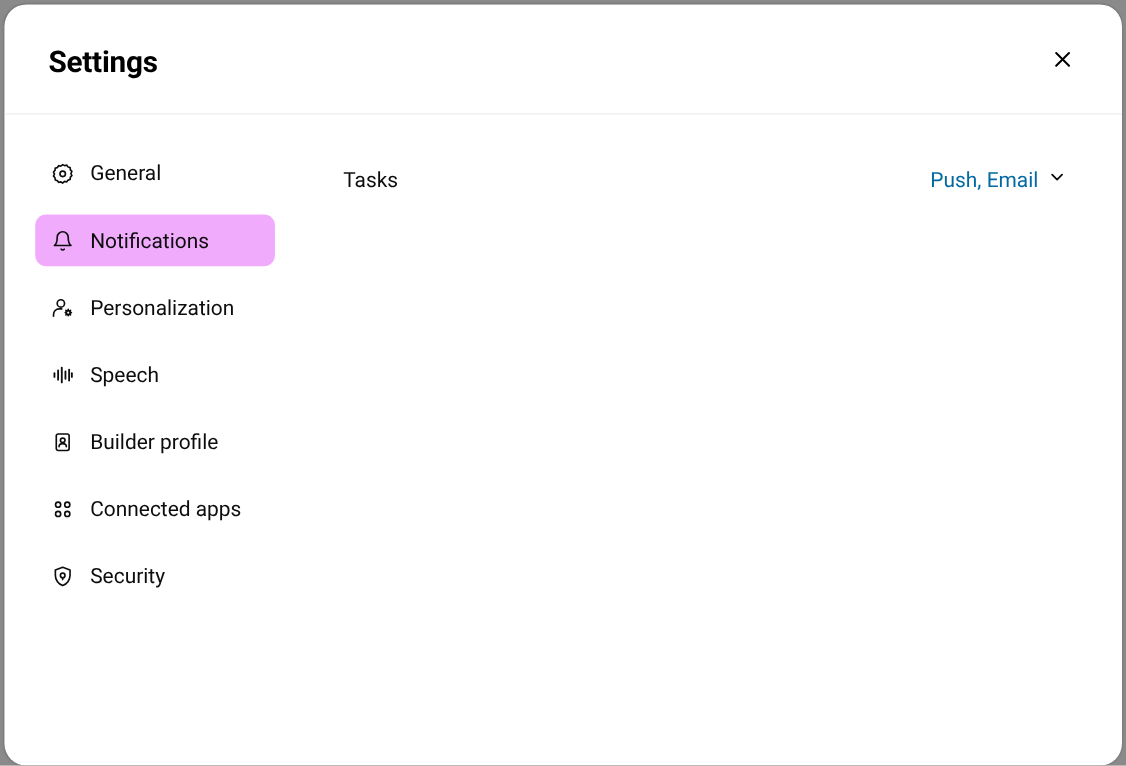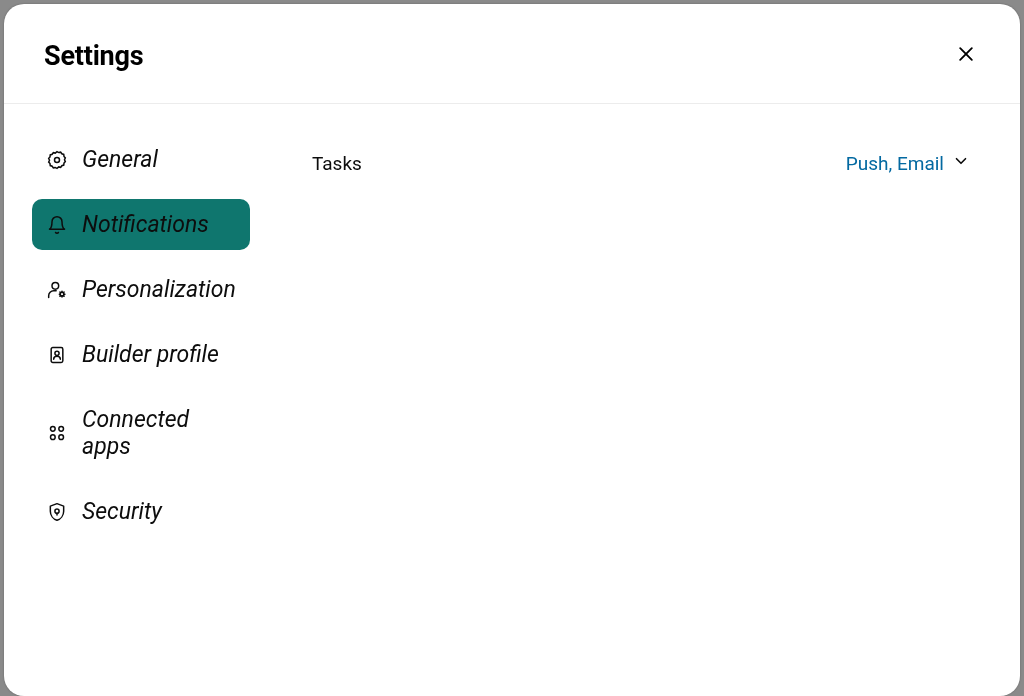--- a/index.html
+++ b/index.html
@@ -67,40 +67,39 @@
     .sidebar-item {
       display: flex;
       align-items: center;
       padding: 12px 14px;
       border-radius: 10px;
       cursor: pointer;
       margin-bottom: 14px;
       gap: 14px;
     }
     .sidebar-item.active {
-      background: #0f766e;
+      background: #f0abfc;
       border-radius: 10px;
     }
     .sidebar-icon {
       width: 22px;
       height: 22px;
       display: flex;
       align-items: center;
       justify-content: center;
       flex-shrink: 0;
     }
     .sidebar-icon svg {
       width: 20px;
       height: 20px;
     }
     .sidebar-label {
-      font-size: 23px;
+      font-size: 19px;
       color: #0d0d0d;
       font-weight: 400;
-      font-style: italic;
     }
     .content {
       flex: 1;
       padding: 42px 50px 46px 46px;
     }
     .setting-row {
       display: flex;
       justify-content: space-between;
       align-items: center;
       padding: 6px 0;
@@ -166,20 +165,33 @@
           <svg viewBox="0 0 24 24" fill="none" stroke="#0d0d0d" stroke-width="1.8" stroke-linecap="round" stroke-linejoin="round">
             <circle cx="10" cy="7" r="4"></circle>
             <path d="M2 21v-2a6 6 0 0 1 6-6h3"></path>
             <circle cx="18" cy="17" r="2.2"></circle>
             <path d="M18 13.5v1.3M18 19.2v1.3M21.5 17h-1.3M16.1 17h-1.3M20.5 14.5l-.9.9M16.4 18.6l-.9.9M20.5 19.5l-.9-.9M16.4 15.4l-.9-.9"></path>
           </svg>
         </span>
         <span class="sidebar-label">Personalization</span>
       </div>
 
+      <div class="sidebar-item">
+        <span class="sidebar-icon">
+          <svg viewBox="0 0 24 24" fill="none" stroke="#0d0d0d" stroke-width="2" stroke-linecap="round">
+            <line x1="3" y1="10" x2="3" y2="14"></line>
+            <line x1="7" y1="7" x2="7" y2="17"></line>
+            <line x1="11" y1="4" x2="11" y2="20"></line>
+            <line x1="15" y1="8" x2="15" y2="16"></line>
+            <line x1="19" y1="6" x2="19" y2="18"></line>
+            <line x1="22" y1="10" x2="22" y2="14"></line>
+          </svg>
+        </span>
+        <span class="sidebar-label">Speech</span>
+      </div>
 
 
       <div class="sidebar-item">
         <span class="sidebar-icon">
           <svg viewBox="0 0 24 24" fill="none" stroke="#0d0d0d" stroke-width="1.8" stroke-linecap="round" stroke-linejoin="round">
             <rect x="5" y="3" width="14" height="18" rx="2"></rect>
             <circle cx="12" cy="10" r="2.5"></circle>
             <path d="M8 17c0-2 1.8-3.5 4-3.5s4 1.5 4 3.5"></path>
           </svg>
         </span>

